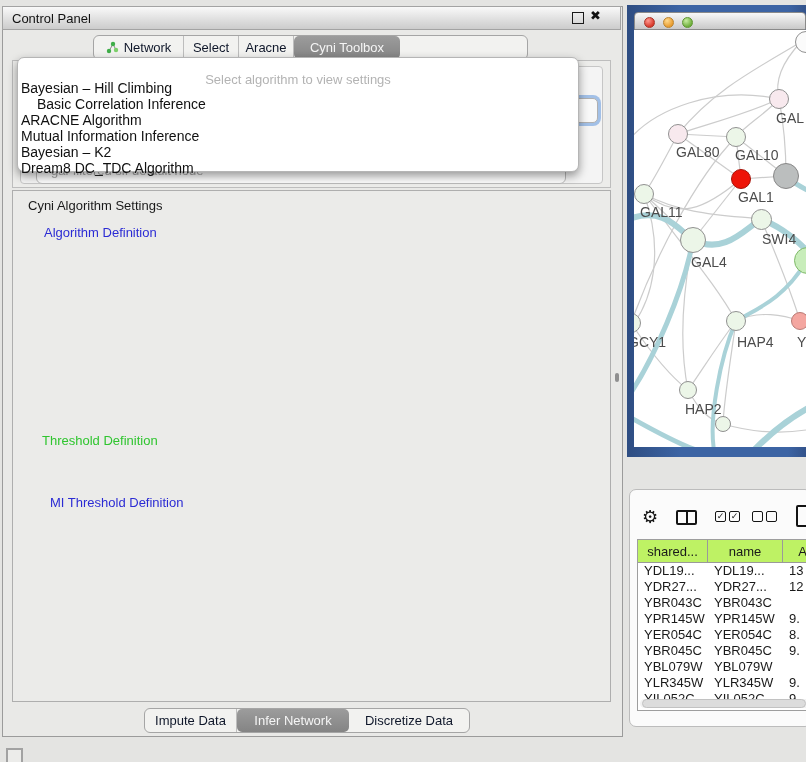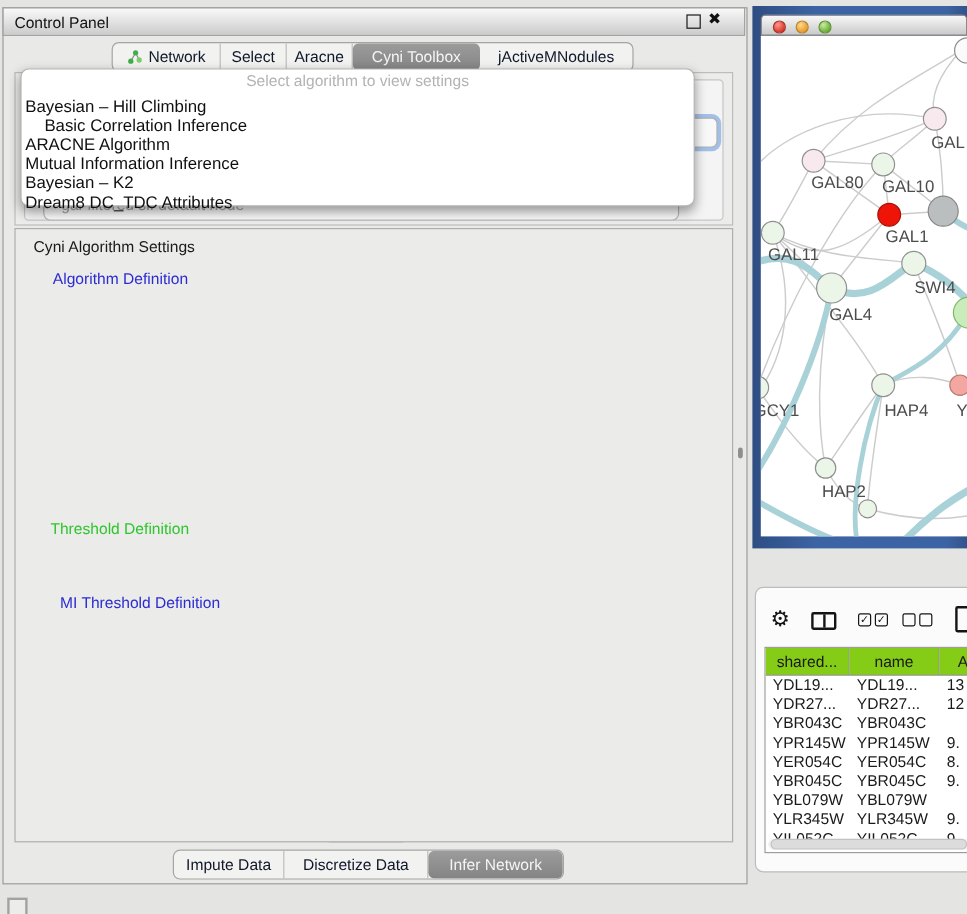--- a/index.html
+++ b/index.html
@@ -16,21 +16,21 @@
   
   .tabgroup{height:23px;display:flex;background:#f2f2f0;border:1px solid #a5a5a5;border-radius:6px;overflow:hidden;}
   .tab{display:flex;align-items:center;justify-content:center;font-size:13px;color:#0f172a;
        border-right:1px solid #bdbdbd;box-sizing:border-box;cursor:default;}
   .tab:last-child{border-right:none;}
   .tab.dark{background:linear-gradient(#9c9c9c,#848484);color:#f5f5f5;border-right:none;border-radius:5px;}
   .netico{width:13px;height:13px;margin-right:5px;}
   
   .popup{left:17px;top:57px;width:560px;height:113px;background:#ffffff;border:1px solid #b5b5b5;
          border-radius:7px;box-shadow:0 4px 10px rgba(0,0,0,.40);z-index:30;}
-  .popup-prompt{position:absolute;left:0;top:2px;width:100%;text-align:center;font-size:13px;color:#b3b3b3;}
+  .popup-prompt{position:absolute;left:0;top:14px;width:100%;text-align:center;font-size:13px;color:#b3b3b3;}
   .popup-item{position:absolute;left:3px;height:16px;line-height:16px;font-size:14px;color:#101010;white-space:nowrap;}
   .popup-item.bold{font-weight:normal;}
   
   .frag-panel{left:12px;top:60px;width:599px;height:128px;background:#ececea;border:1px solid #bdbdbd;box-sizing:border-box;z-index:1;}
   .frag-card{left:20px;top:66px;width:583px;height:118px;background:#f4f4f4;border:1px solid #c6c6c6;border-radius:4px;z-index:2;box-sizing:border-box;}
   .frag-combo-blue{left:336px;top:98px;width:262px;height:25px;background:#f8f8f8;border:1px solid #b0b0b0;border-radius:5px;
        box-shadow:0 0 0 3px rgba(106,156,222,.6);z-index:3;box-sizing:border-box;}
   .frag-combo-gal{left:36px;top:158px;width:530px;height:26px;background:#fbfbfb;border:1px solid #b9b9b9;border-radius:6px;
        z-index:4;box-sizing:border-box;font-size:13px;color:#a6a6a6;line-height:24px;padding-left:14px;}
   
@@ -82,21 +82,21 @@
   .tp-label{left:637px;top:464px;font-size:13px;color:#b91c1c;margin-top:44px;}
   .tp-card{left:629px;top:489px;width:183px;height:238px;background:#fbfbfb;border:1px solid #bcbcbc;border-radius:7px;overflow:hidden;box-sizing:border-box;}
   .gear{position:absolute;left:12px;top:16px;font-size:18px;color:#141414;}
   .colsicon{position:absolute;left:46px;top:20px;width:21px;height:15px;border:2px solid #141414;border-radius:2px;box-sizing:border-box;}
   .colsicon div{position:absolute;left:8px;top:0;width:2px;height:11px;background:#141414;}
   .cb{position:absolute;width:11px;height:11px;border:1.5px solid #141414;border-radius:2px;box-sizing:border-box;
       font-size:9px;line-height:9px;text-align:center;color:#141414;font-weight:bold;}
   .docicon{position:absolute;left:166px;top:15px;width:18px;height:22px;border:2px solid #141414;border-radius:2px;box-sizing:border-box;}
   .ttable{position:absolute;left:7px;top:49px;width:176px;height:172px;border:1px solid #9e9e9e;background:#fff;overflow:hidden;box-sizing:border-box;}
   .thead{display:flex;height:23px;}
-  .th{background:#84cc16;border-right:1px solid #9a9a9a;border-bottom:1px solid #9a9a9a;box-sizing:border-box;
+  .th{background:#bef264;border-right:1px solid #9a9a9a;border-bottom:1px solid #9a9a9a;box-sizing:border-box;
       font-size:13px;display:flex;align-items:center;justify-content:center;flex:none;overflow:hidden;}
   .trow{display:flex;height:16px;}
   .td{font-size:13px;line-height:16px;padding-left:6px;flex:none;overflow:hidden;white-space:nowrap;box-sizing:border-box;}
   .c1{width:70px;} .c2{width:75px;} .c3{width:40px;}
   .tp-hscroll{position:absolute;left:2px;bottom:2px;width:170px;height:9px;background:#f2f2f2;border-radius:5px;}
   .tp-hthumb{position:absolute;left:2px;top:0;width:164px;height:9px;background:#dcdcdc;border:1px solid #c2c2c2;border-radius:5px;box-sizing:border-box;}
 </style>
 </head>
 <body>
 
@@ -121,40 +121,37 @@
     </div>
     <div class="tab" style="width:55px;">
       <span>Select</span>
     </div>
     <div class="tab" style="width:55px;">
       <span>Aracne</span>
     </div>
     <div class="tab dark" style="width:106px;">
       <span>Cyni Toolbox</span>
     </div>
-    <div class="tab" style="width:127px;">
-      <span>jActiveMNodules</span>
-    </div>
   </div>
 
   <div class="abs frag-panel"></div>
   <div class="abs frag-card"></div>
   <div class="abs frag-combo-blue"></div>
   <div class="abs frag-combo-gal">
     <span>gal-filtered sif default node</span>
   </div>
 
   <div class="abs popup">
     <div class="popup-prompt">Select algorithm to view settings</div>
     <div class="popup-item" style="top:22px;">Bayesian – Hill Climbing</div>
     <div class="popup-item" style="top:38px;margin-left:16px;">Basic Correlation Inference</div>
     <div class="popup-item bold" style="top:54px;">ARACNE Algorithm</div>
     <div class="popup-item" style="top:70px;">Mutual Information Inference</div>
     <div class="popup-item" style="top:86px;">Bayesian – K2</div>
-    <div class="popup-item" style="top:102px;">Dream8 DC_TDC Attributes</div>
+    <div class="popup-item" style="top:102px;">Dream8 DC_TDC Algorithm</div>
   </div>
 
   <div class="abs setpanel"></div>
   <div class="abs vscroll">
     <div class="vthumb"></div>
   </div>
 
   <div class="abs groupbox" style="left:18px;top:205px;width:562px;height:459px;"></div>
   <div class="abs grouptitle" style="left:24px;top:198px;">Cyni Algorithm Settings</div>
 
@@ -218,25 +215,25 @@
   <div class="abs hscroll">
     <div class="hthumb"></div>
   </div>
 
   <div class="abs applybtn">Apply</div>
 
   <div class="abs tabgroup" style="left:144px;top:708px;width:324px;">
     <div class="tab" style="width:92px;">
       <span>Impute Data</span>
     </div>
+    <div class="tab dark" style="width:112px;">
+      <span>Infer Network</span>
+    </div>
     <div class="tab" style="width:120px;">
       <span>Discretize Data</span>
-    </div>
-    <div class="tab dark" style="width:112px;">
-      <span>Infer Network</span>
     </div>
   </div>
 
   <div class="abs mini-sq"></div>
   <div class="abs split-mark"></div>
 
   <div class="abs blueframe"></div>
   <div class="abs nettitle">
     <div class="light l-red"></div>
     <div class="light l-yel"></div>

